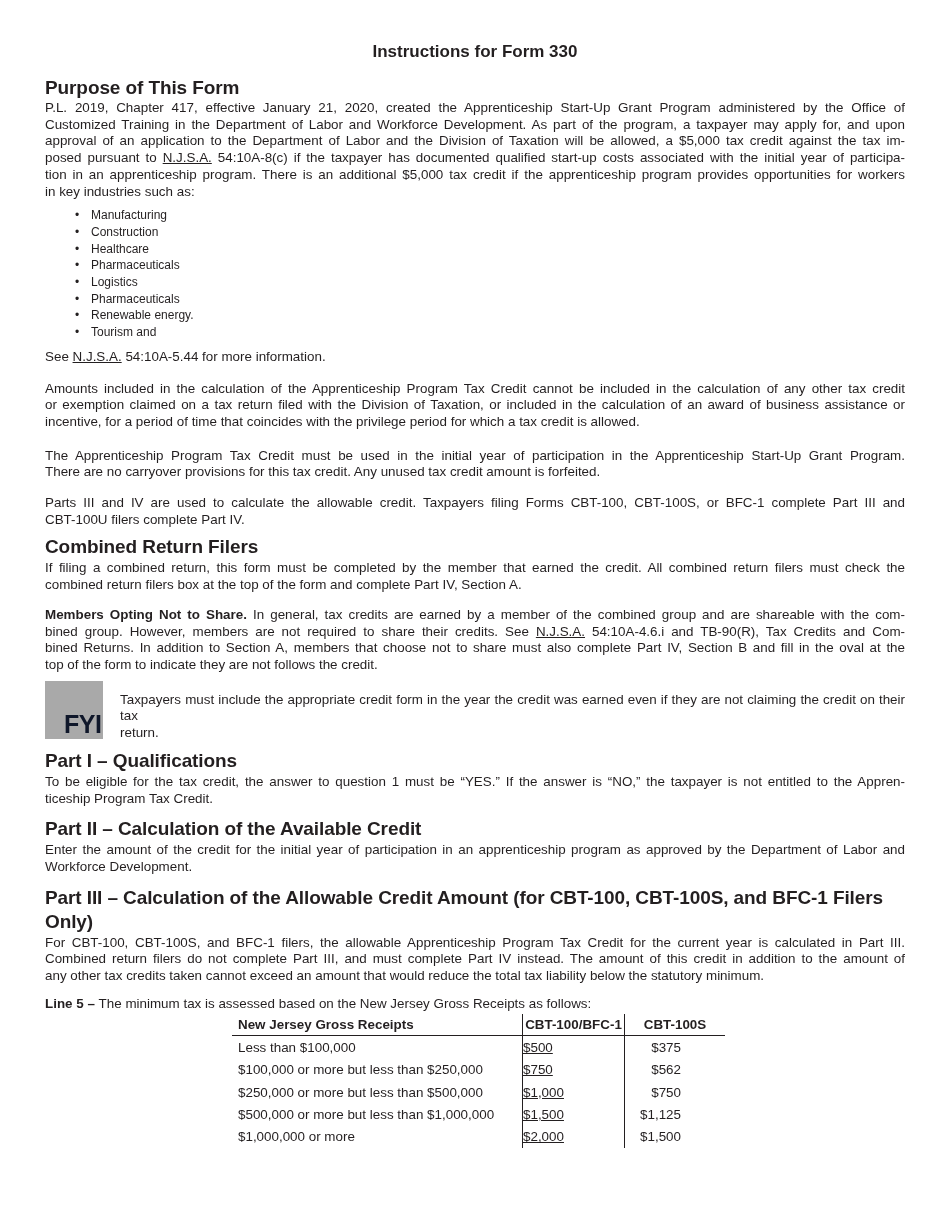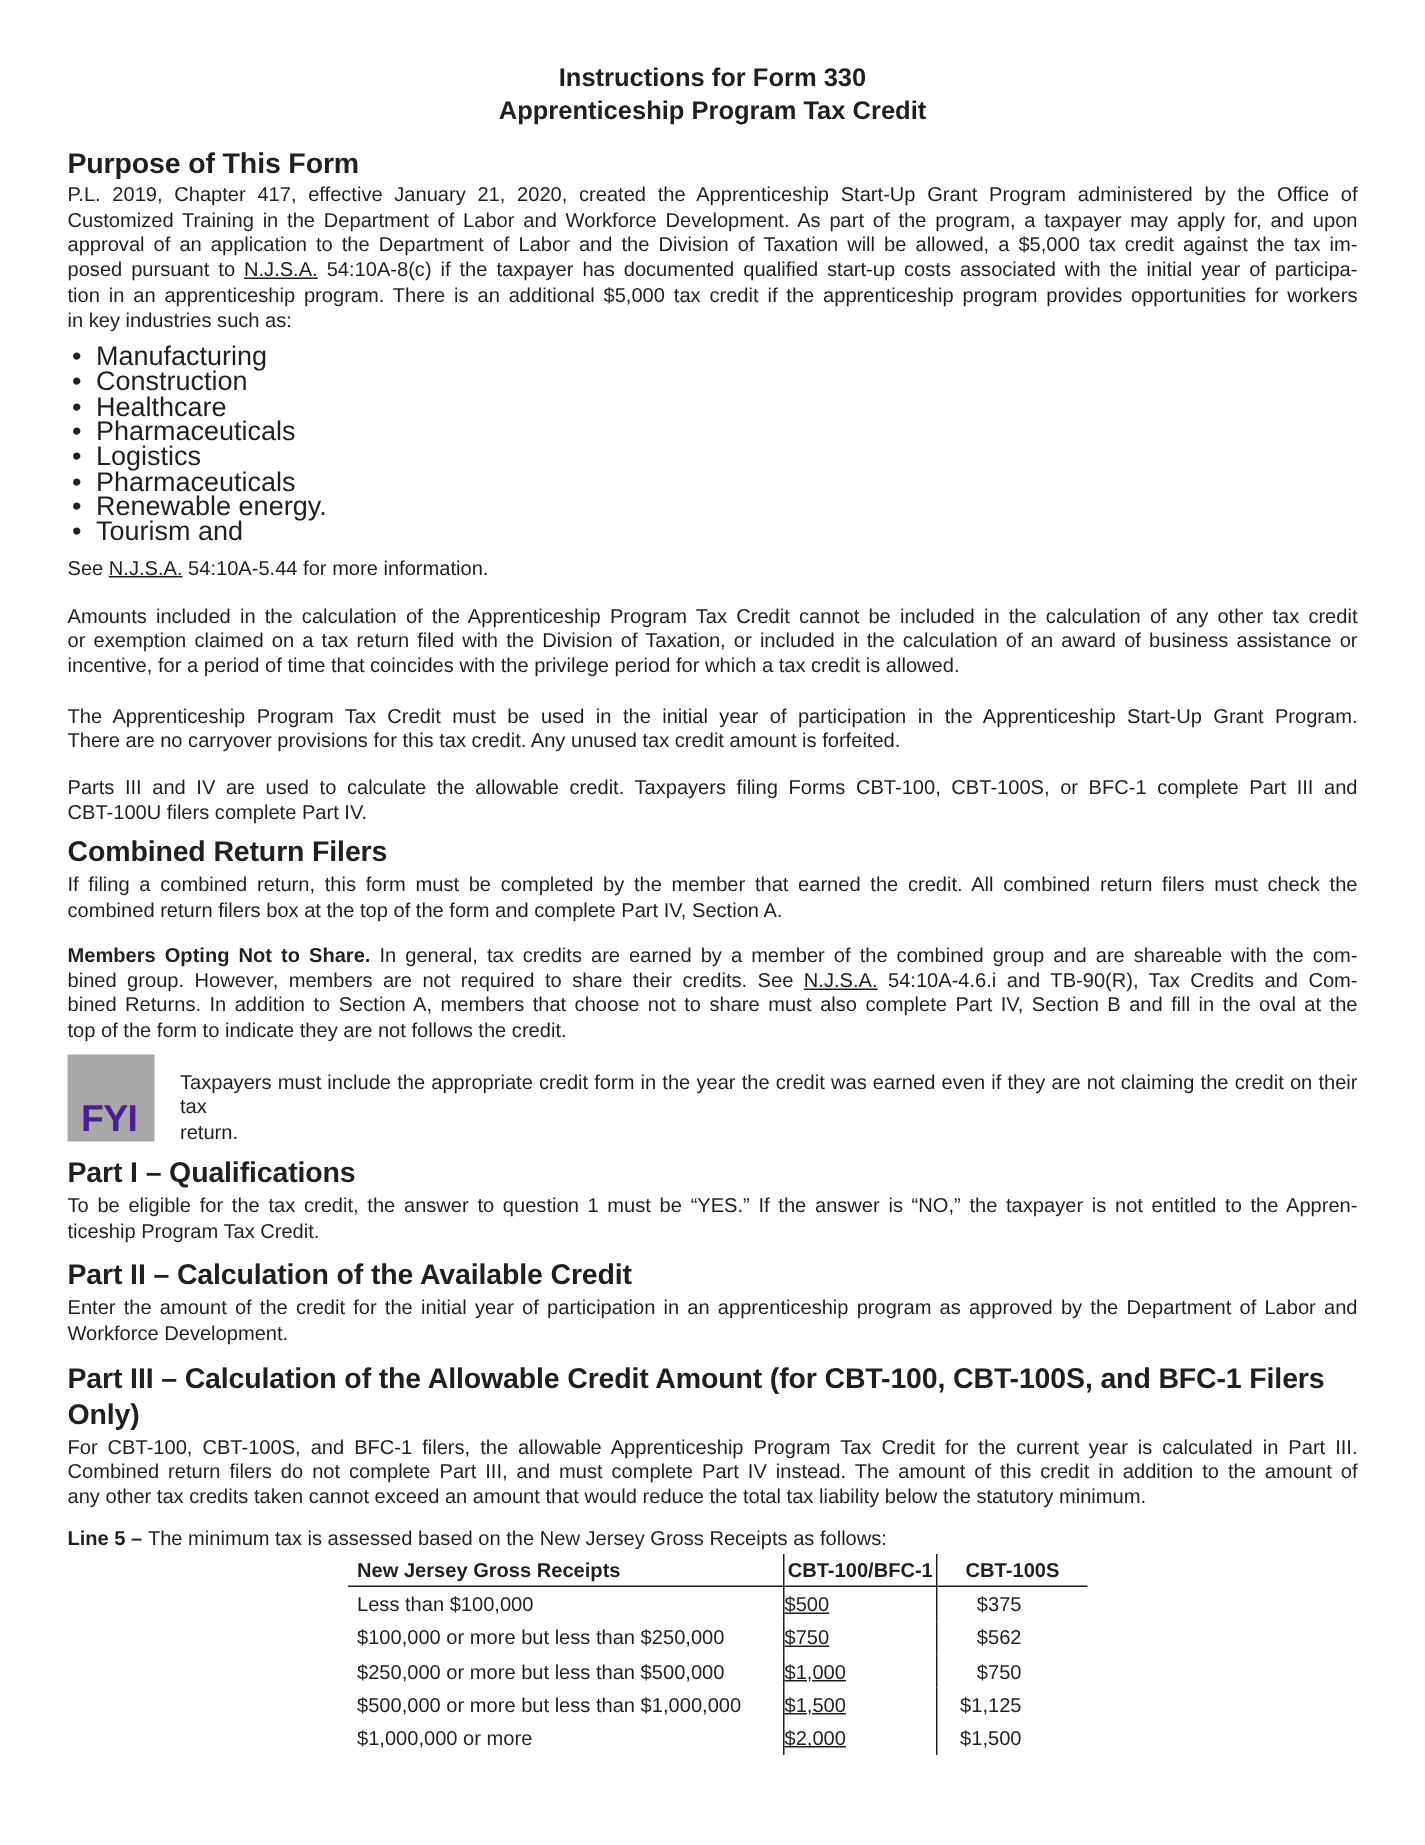--- a/index.html
+++ b/index.html
@@ -8,27 +8,27 @@
     font-family:"Liberation Sans",sans-serif;color:#231f20;
   }
   .page{padding:41px 45px 0 45px;width:860px;}
   .doc-title{font-size:17px;font-weight:bold;line-height:22px;text-align:center;}
   .sec-h{font-size:19px;font-weight:bold;line-height:23px;letter-spacing:-0.1px;}
   .para{font-size:13.4px;line-height:16.7px;}
   .line{min-height:16.7px;}
   .just{text-align:justify;text-align-last:justify;}
   .u{text-decoration:underline;}
   .b{font-weight:bold;}
-  .bullets{font-size:18px;line-height:16.7px;}
+  .bullets{font-size:12px;line-height:16.7px;margin-left:27px;}
   .bullet-item{min-height:16.7px;}
   .bullet-dot{display:inline-block;width:16px;padding-left:3px;}
   .fyi-row{display:flex;align-items:flex-start;}
   .fyi-box{width:58px;height:58px;background:#a9a9a9;position:relative;flex:0 0 58px;}
   .fyi-label{
-    position:absolute;left:9px;bottom:0px;color:#4c1d95;font-weight:bold;
+    position:absolute;left:19px;bottom:0px;color:#0f172a;font-weight:bold;
     font-size:25px;line-height:29px;letter-spacing:-0.5px;
   }
   .fyi-note{margin-left:17px;margin-top:11px;flex:1 1 auto;}
   .part3-h div{white-space:nowrap;}
   table{border-collapse:collapse;margin-left:187px;margin-top:2px;font-size:13.4px;}
   th,td{padding:0;}
   th{font-weight:bold;height:21px;vertical-align:middle;}
   td{height:22.3px;vertical-align:middle;}
   .h0{width:284px;text-align:left;padding-left:6px;}
   .h1{width:101px;text-align:center;}
@@ -40,21 +40,20 @@
   .c1{text-align:left;padding-right:27px;text-decoration:underline;}
   .c2{text-align:right;padding-right:44px;margin-top:41px;}
 </style>
 </head>
 <body>
 
 <div class="page">
 
   <div class="doc-title">
     <div>Instructions for Form 330</div>
-    <div>Apprenticeship Program Tax Credit</div>
   </div>
 
   <div class="sec-h" style="margin-top:13px">Purpose of This Form</div>
   <div class="para" style="margin-top:1px">
       <div class="line just"><span>P.L. 2019, Chapter 417, effective January 21, 2020, created the Apprenticeship Start-Up Grant Program administered by the Office of</span></div>
       <div class="line just"><span>Customized Training in the Department of Labor and Workforce Development. As part of the program, a taxpayer may apply for, and upon</span></div>
       <div class="line just"><span>approval of an application to the Department of Labor and the Division of Taxation will be allowed, a $5,000 tax credit against the tax im-</span></div>
       <div class="line just"><span>posed pursuant to </span><span class="u">N.J.S.A.</span><span> 54:10A-8(c) if the taxpayer has documented qualified start-up costs associated with the initial year of participa-</span></div>
       <div class="line just"><span>tion in an apprenticeship program. There is an additional $5,000 tax credit if the apprenticeship program provides opportunities for workers</span></div>
       <div class="line"><span>in key industries such as:</span></div>

